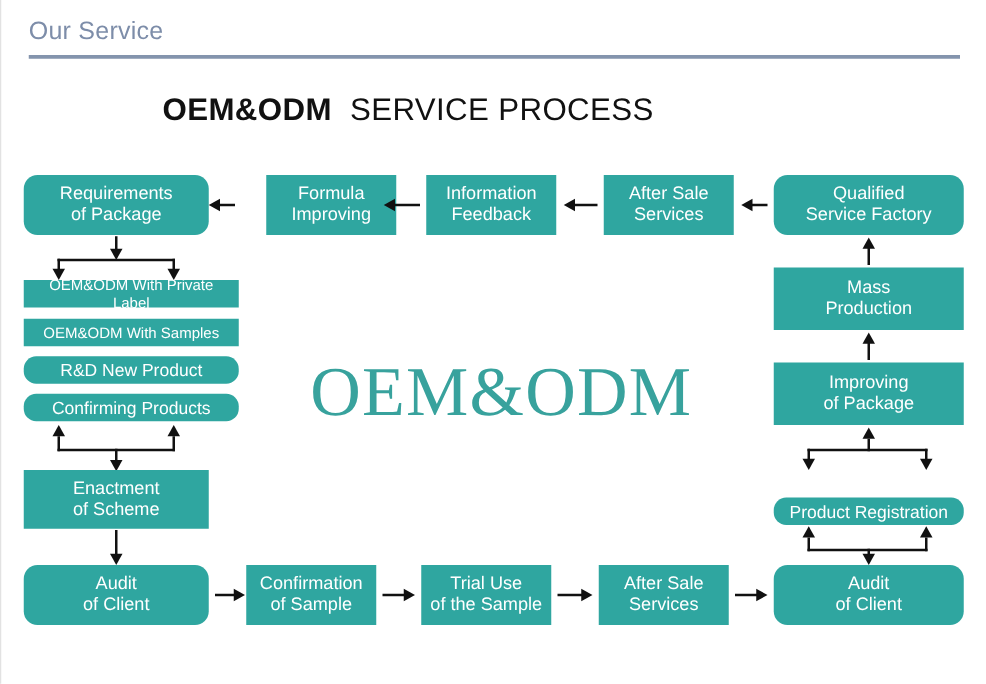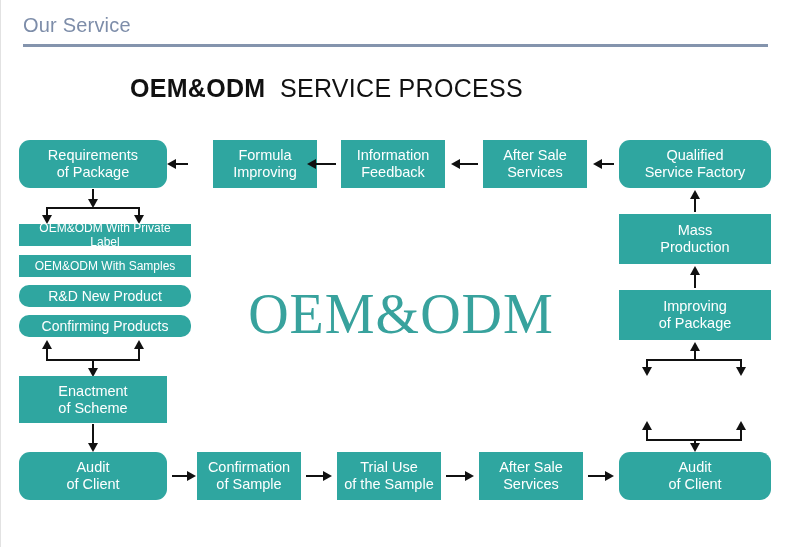--- a/index.html
+++ b/index.html
@@ -213,20 +213,21 @@
 of Package</div>
 
   <div class="arrow up" style="left:689px; top:342px;"></div>
   <div class="ln v" style="left:693px; top:351px; height:10px;"></div>
   <div class="ln h" style="left:645px; top:359px; width:96px;"></div>
   <div class="ln v" style="left:645px; top:359px; height:10px;"></div>
   <div class="ln v" style="left:739px; top:359px; height:10px;"></div>
   <div class="arrow down" style="left:641px; top:367px;"></div>
   <div class="arrow down" style="left:735px; top:367px;"></div>
 
+  <div class="node bar-lg" style="left:618px; top:398px; width:152px; height:22px;">Product Registration</div>
 
   <div class="arrow up" style="left:641px; top:421px;"></div>
   <div class="arrow up" style="left:735px; top:421px;"></div>
   <div class="ln v" style="left:645px; top:430px; height:11px;"></div>
   <div class="ln v" style="left:739px; top:430px; height:11px;"></div>
   <div class="ln h" style="left:645px; top:439px; width:96px;"></div>
   <div class="ln v" style="left:693px; top:439px; height:6px;"></div>
   <div class="arrow down" style="left:689px; top:443px;"></div>
 
 </div>

